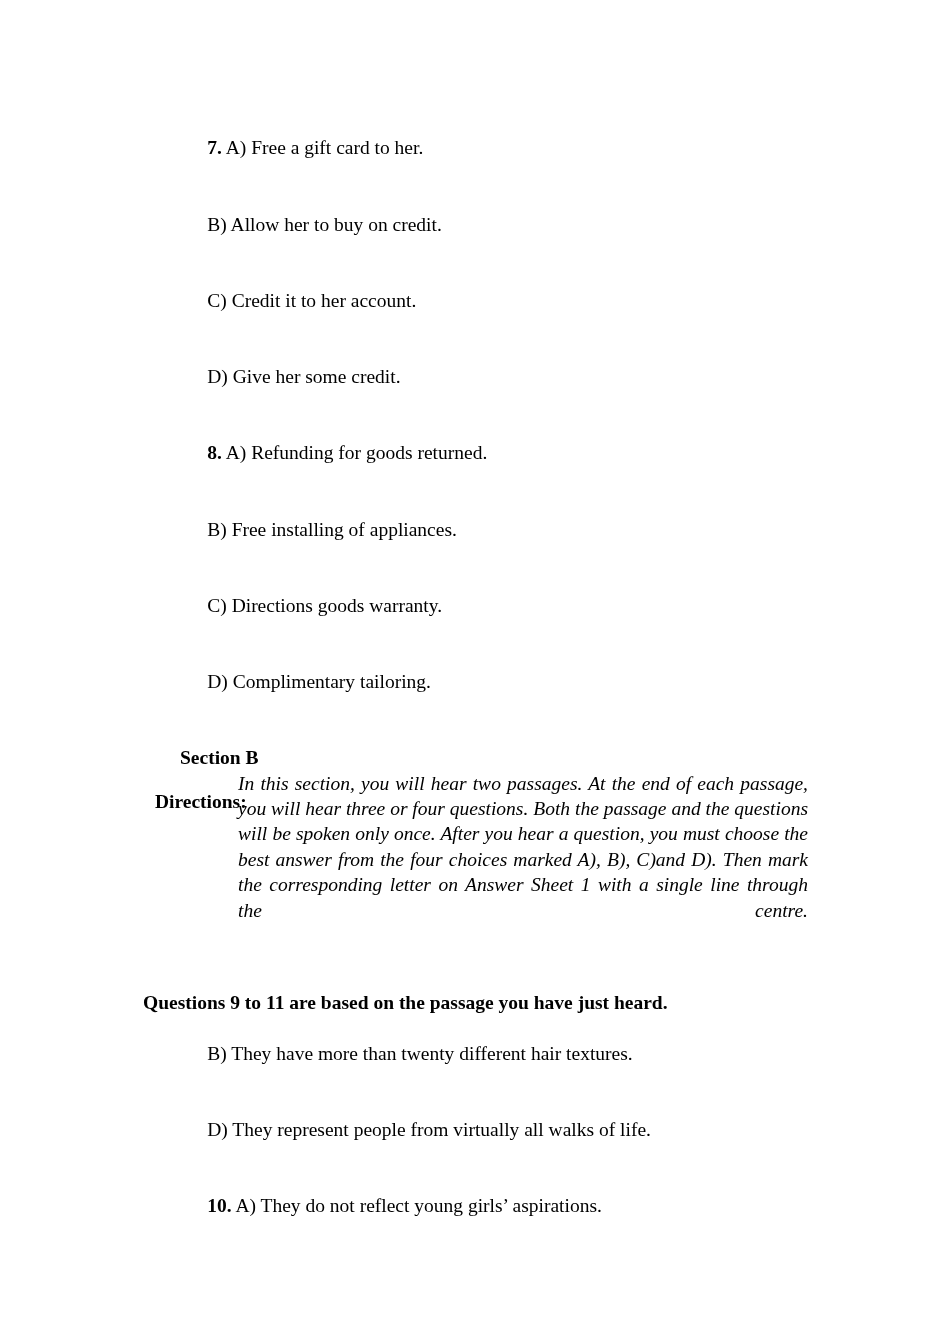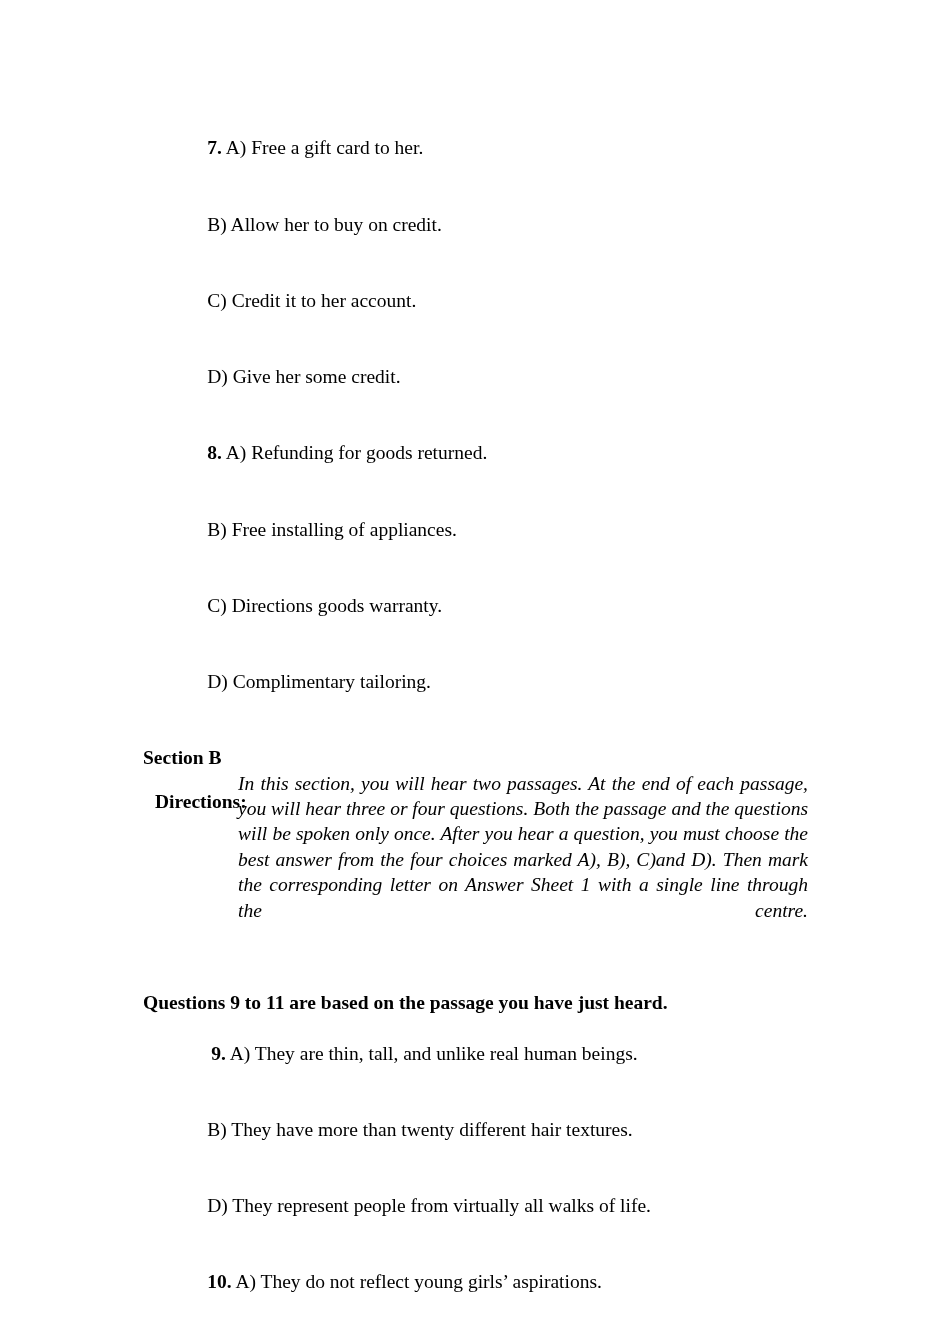--- a/index.html
+++ b/index.html
@@ -42,20 +42,21 @@
   }
 
   .blank-line {
     height: 25.4px;
   }
 
   .section-head {
     font-size: 19.5px;
     line-height: 25.4px;
     font-weight: bold;
+    margin-left: 37px;
   }
 
   
   .directions {
     position: relative;
     font-size: 19.5px;
     line-height: 25.4px;
     padding-left: 95px;
     text-align: justify;
     text-justify: inter-word;
@@ -122,23 +123,20 @@
   <div class="section-head">Section B</div>
 
   <div class="directions">
     <span class="dir-label">Directions:</span><span class="dir-body">In this section, you will hear two passages. At the end of each passage, you will hear three or four questions. Both the passage and the questions will be spoken only once. After you hear a question, you must choose the best answer from the four choices marked A), B), C)and D). Then mark the corresponding letter on Answer Sheet 1 with a single line through the centre.</span>
   </div>
 
   <div class="blank-line"></div>
 
   <div class="q-head">Questions 9 to 11 are based on the passage you have just heard.</div>
   <div class="block">
-    <div class="line opt narrow-num">
-      <span class="num">9.</span><span> </span><span>A)</span><span> </span><span>They are thin, tall, and unlike real human beings.</span>
-    </div>
     <div class="line opt">
       <span>B)</span><span> </span><span>They have more than twenty different hair textures.</span>
     </div>
     <div class="line opt">
       <span>D)</span><span> </span><span>They represent people from virtually all walks of life.</span>
     </div>
     <div class="line opt">
       <span class="num">10.</span><span> </span><span>A)</span><span> </span><span>They do not reflect young girls’ aspirations.</span>
     </div>
 

